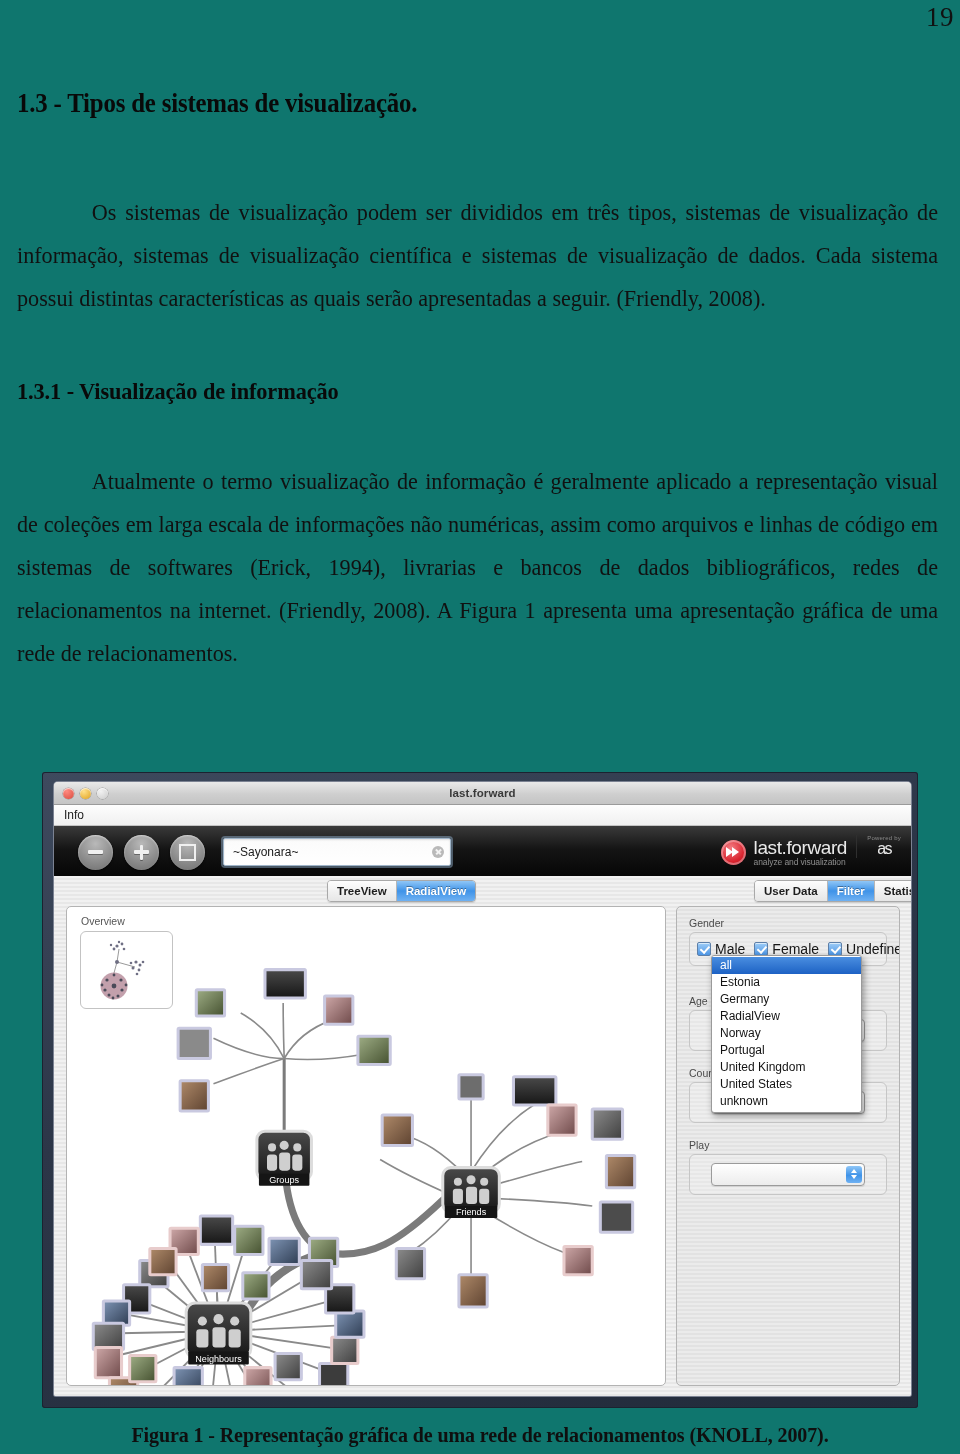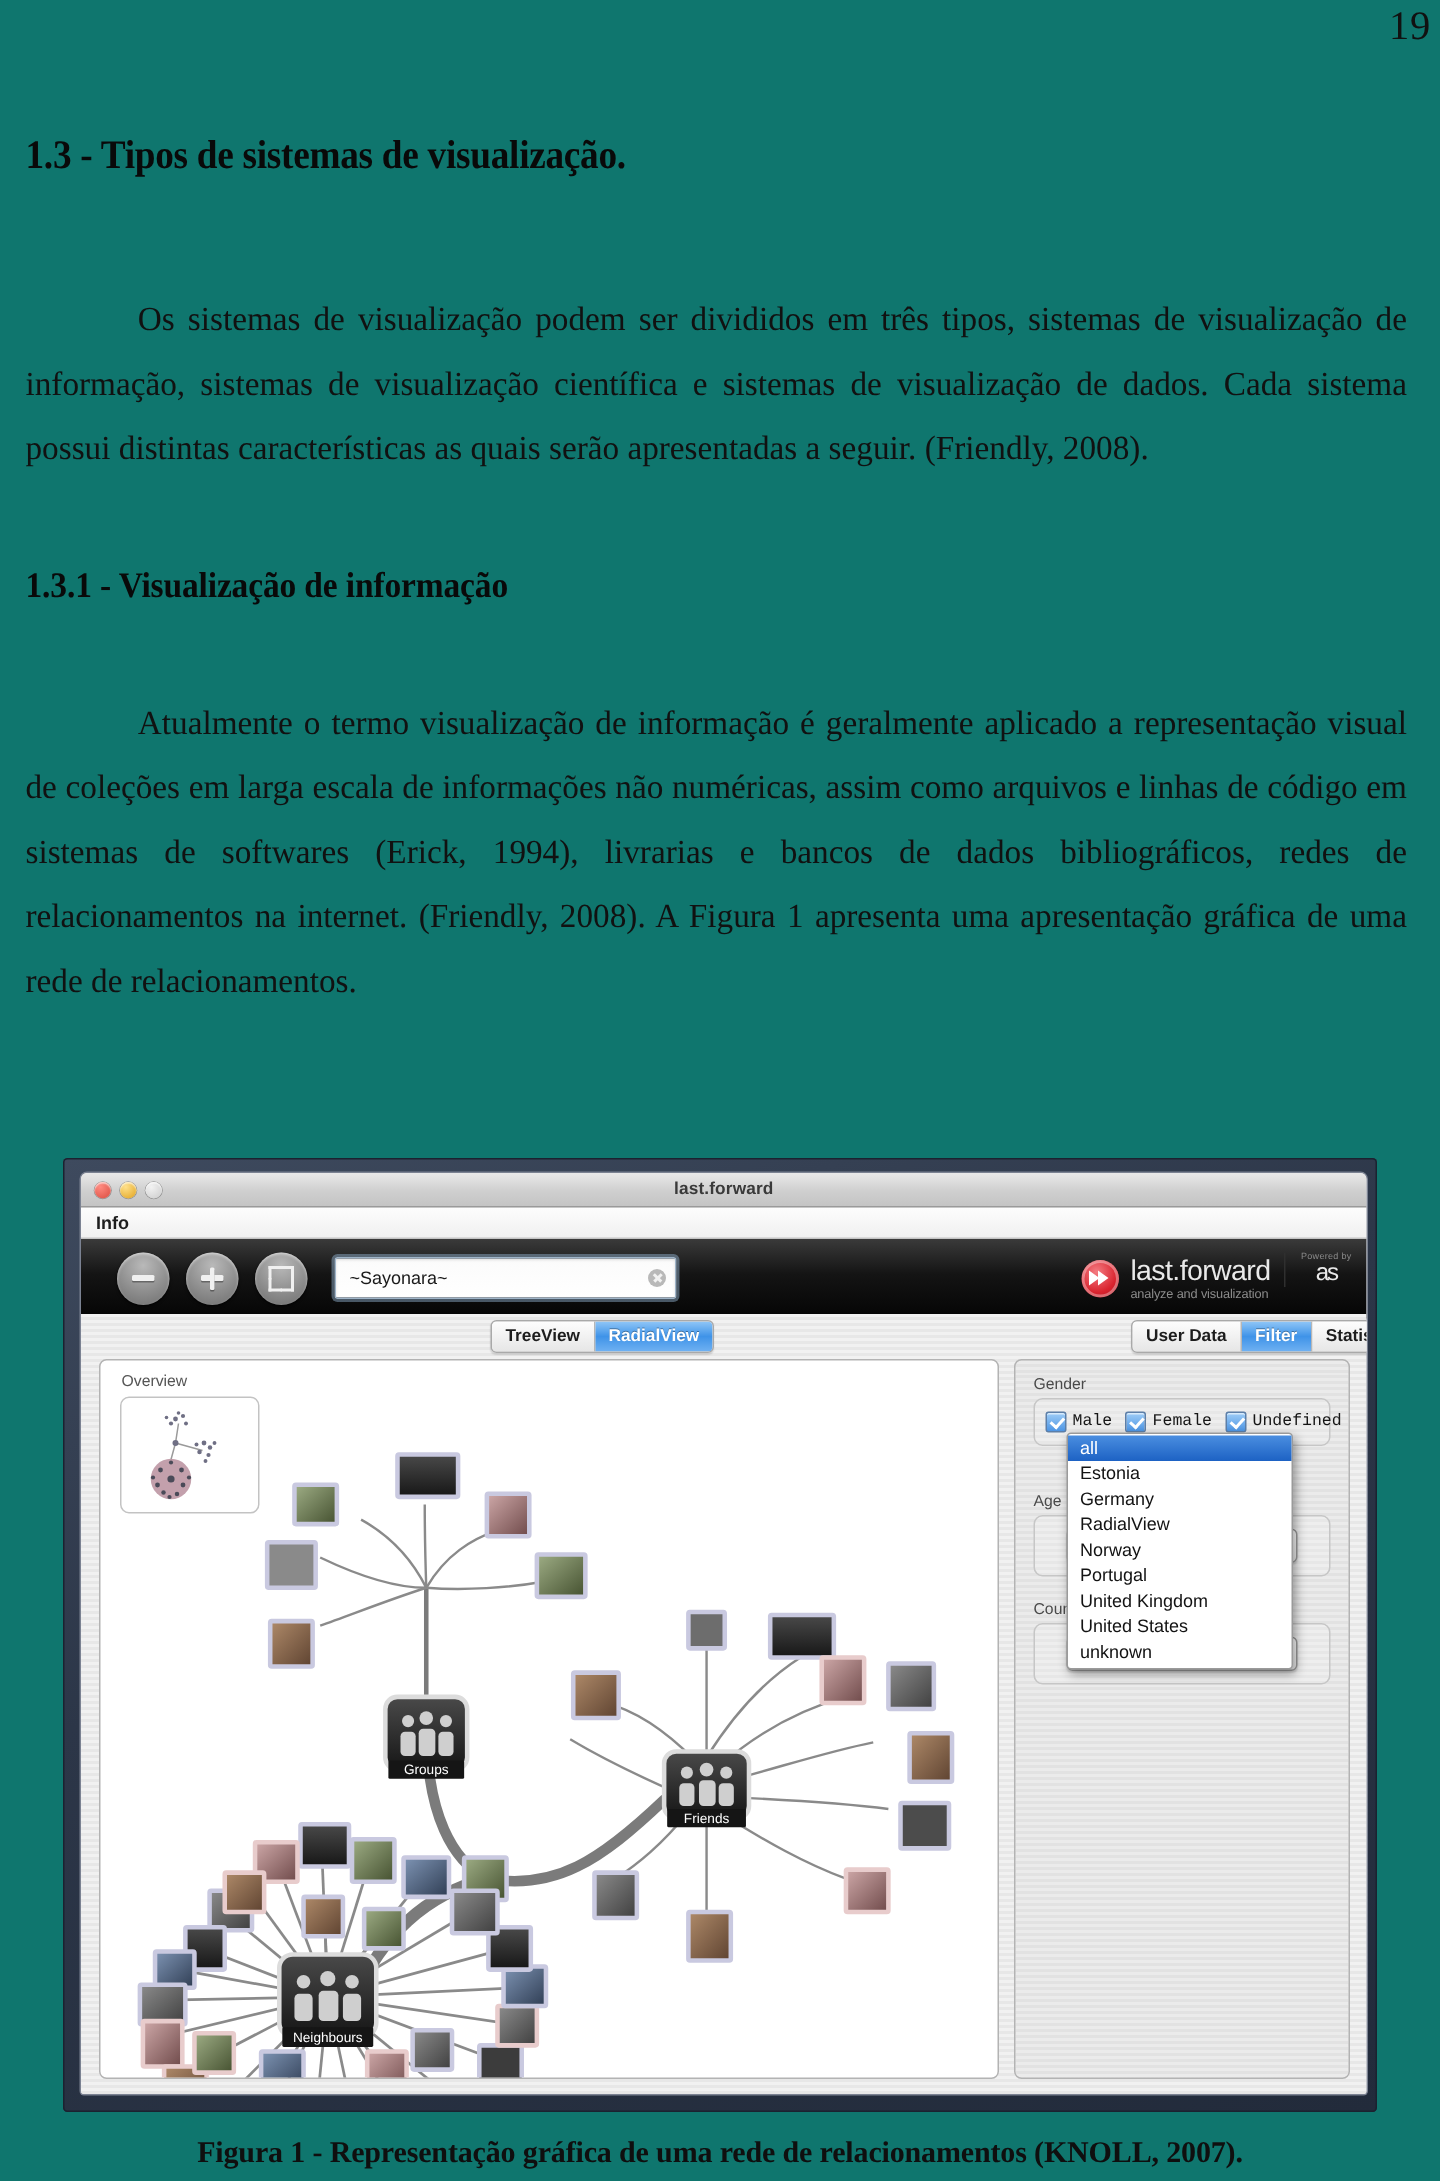--- a/index.html
+++ b/index.html
@@ -143,21 +143,21 @@
     height: 20px;
     background: linear-gradient(#fdfdfd, #f0f0f0);
     border-bottom: 1px solid #c3c3c3;
     display: flex;
     align-items: center;
     padding-left: 10px;
   }
   .menu-item {
     font-family: "Liberation Sans", sans-serif;
     font-size: 12px;
-    font-weight: bold;
+    font-weight: normal;
     color: #1d1d1d;
   }
 
   
   .toolbar {
     position: relative;
     height: 52px;
     background: linear-gradient(#3a3a3a 0%, #141414 45%, #050505 100%);
     display: flex;
     align-items: center;
@@ -399,22 +399,22 @@
   .chk-box::after {
     content: "";
     position: absolute;
     left: 3.5px; top: 1px;
     width: 3.5px; height: 7px;
     border: solid #ffffff;
     border-width: 0 2px 2px 0;
     transform: rotate(42deg);
   }
   .chk-label {
-    font-family: Liberation Mono, monospace;
-    font-size: 11px;
+    font-family: Liberation Sans, sans-serif;
+    font-size: 14px;
     color: #161616;
   }
 
   .popup {
     position: relative;
     height: 21px;
     border: 1px solid #9b9b9b;
     border-radius: 4px;
     background: linear-gradient(#ffffff, #ececec);
     display: flex;
@@ -840,20 +840,32 @@
                 <div class="popup">
                   <span class="popup-value">all</span>
                   <span class="popup-arrows">
                       <i class="up"></i>
                       <i class="down"></i>
                     </span>
                 </div>
               </div>
             </div>
 
+            <div class="group" style="top:232px;">
+              <span class="group-label">Play</span>
+              <div class="group-frame">
+                <div class="popup">
+                  <span class="popup-value"></span>
+                  <span class="popup-arrows">
+                      <i class="up"></i>
+                      <i class="down"></i>
+                    </span>
+                </div>
+              </div>
+            </div>
 
             <div class="dropdown-menu">
               <div class="dd-item selected">all</div>
               <div class="dd-item">Estonia</div>
               <div class="dd-item">Germany</div>
               <div class="dd-item">RadialView</div>
               <div class="dd-item">Norway</div>
               <div class="dd-item">Portugal</div>
               <div class="dd-item">United Kingdom</div>
               <div class="dd-item">United States</div>

